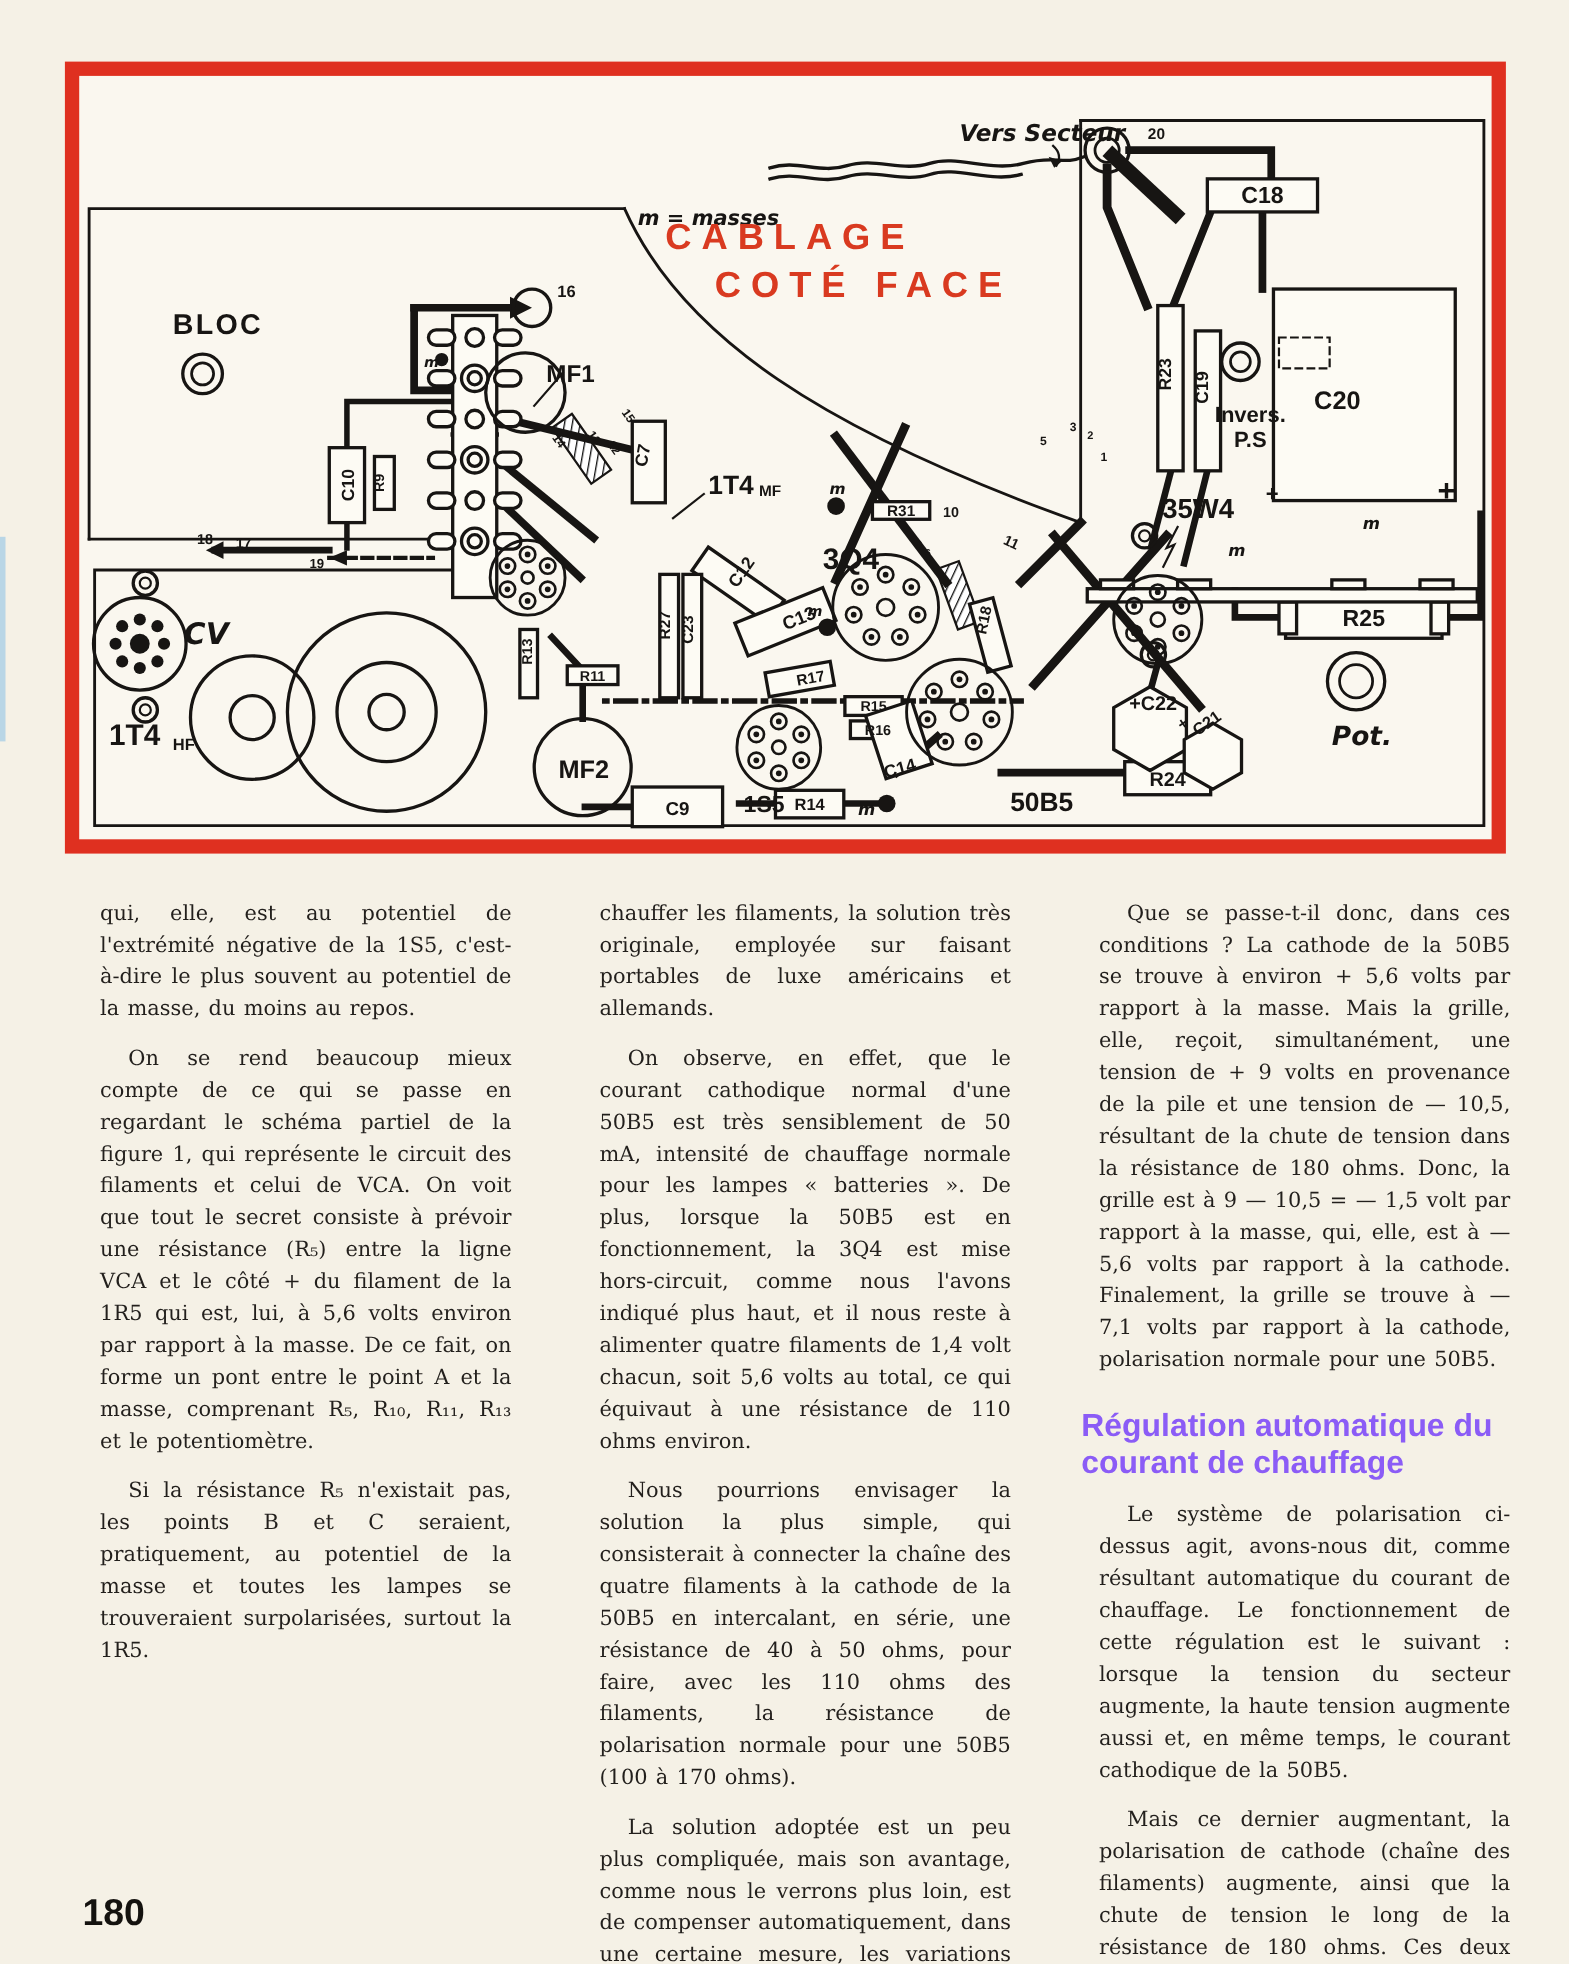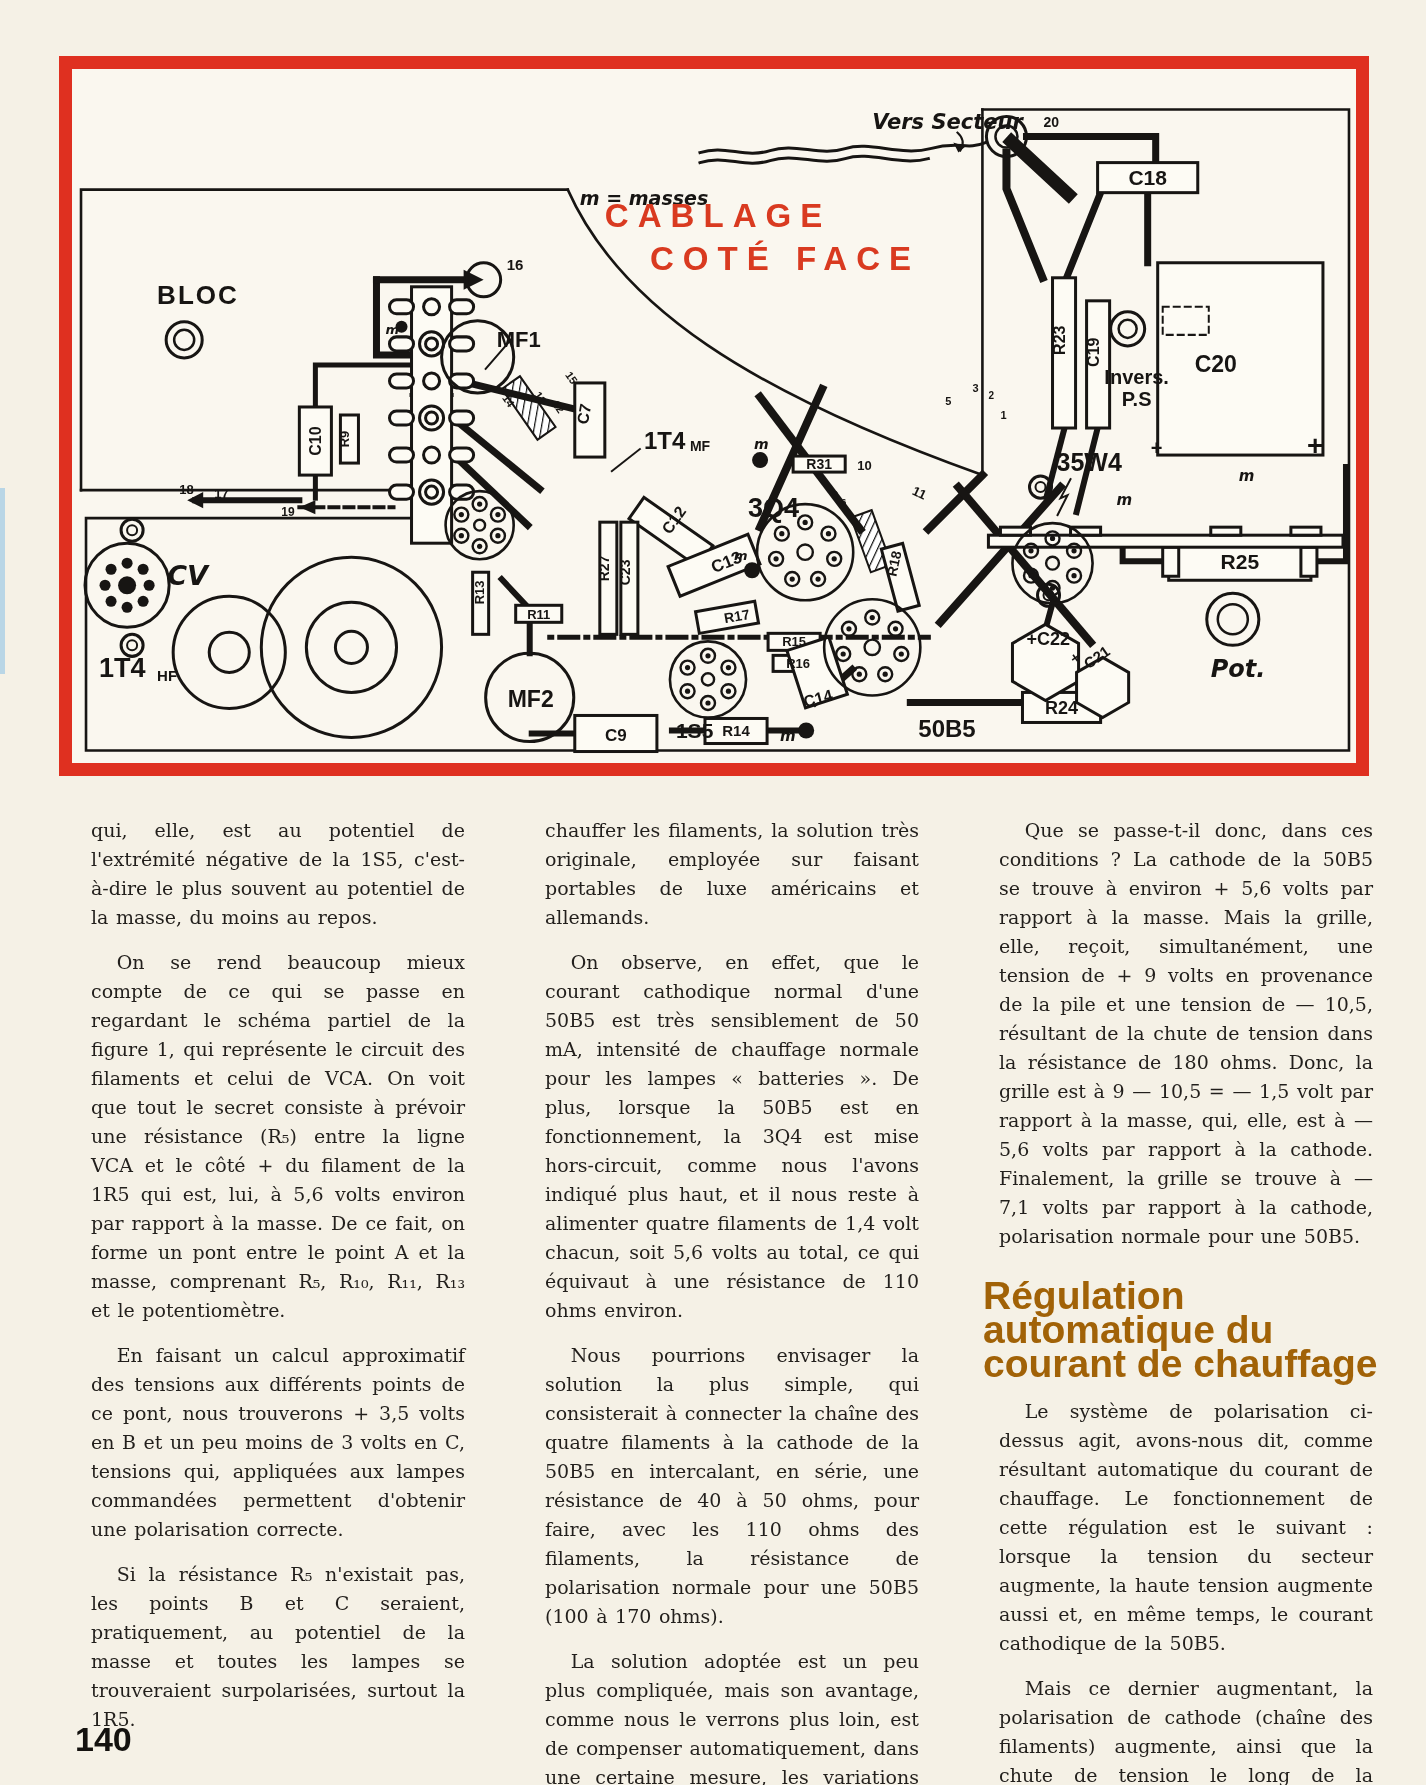--- a/index.html
+++ b/index.html
@@ -21,21 +21,21 @@
     display:flex;gap:48px;color:#221f1c;
   }
   .col{width:406px;}
   .para{
     margin:16px;font-size:19px;line-height:29px;text-align:justify;
     word-spacing:1.5px;
   }
   .para.ind{text-indent:1.35em;}
   .headline{
     font-family:"Liberation Sans", sans-serif;font-weight:bold;
-    font-size:39px;line-height:34px;margin:28px 0 16px 0;color:#a16207;
+    font-size:29px;line-height:34px;margin:28px 0 16px 0;color:#8b5cf6;
   }
   .page-number{
     position:absolute;left:75px;top:1720px;
     font-family:"Liberation Sans", sans-serif;font-weight:bold;font-size:34px;color:#14120f;
   }
 </style>
 </head>
 <body>
 
 <div class="edge-strip"></div>
@@ -375,31 +375,30 @@
           <text x="940" y="362" font-size="11" fill="#171513" class="dlbl">1</text>
         </g>
     </g>
   </svg>
 </div>
 
 <div class="cols">
   <div class="col">
       <p class="para">qui, elle, est au potentiel de l'extrémité négative de la 1S5, c'est-à-dire le plus souvent au potentiel de la masse, du moins au repos.</p>
       <p class="para ind">On se rend beaucoup mieux compte de ce qui se passe en regardant le schéma partiel de la figure 1, qui représente le circuit des filaments et celui de VCA. On voit que tout le secret consiste à prévoir une résistance (R₅) entre la ligne VCA et le côté + du filament de la 1R5 qui est, lui, à 5,6 volts environ par rapport à la masse. De ce fait, on forme un pont entre le point A et la masse, comprenant R₅, R₁₀, R₁₁, R₁₃ et le potentiomètre.</p>
-      <p class="para ind">En faisant un calcul approximatif des tensions aux différents points de ce pont, nous trouverons + 3,5 volts en B et un peu moins de 3 volts en C, tensions qui, appliquées aux lampes commandées permettent d'obtenir une polarisation correcte.</p>
       <p class="para ind">Si la résistance R₅ n'existait pas, les points B et C seraient, pratiquement, au potentiel de la masse et toutes les lampes se trouveraient surpolarisées, surtout la 1R5.</p>
     </div>
   <div class="col">
       <p class="para">chauffer les filaments, la solution très originale, employée sur faisant portables de luxe américains et allemands.</p>
       <p class="para ind">On observe, en effet, que le courant cathodique normal d'une 50B5 est très sensiblement de 50 mA, intensité de chauffage normale pour les lampes « batteries ». De plus, lorsque la 50B5 est en fonctionnement, la 3Q4 est mise hors-circuit, comme nous l'avons indiqué plus haut, et il nous reste à alimenter quatre filaments de 1,4 volt chacun, soit 5,6 volts au total, ce qui équivaut à une résistance de 110 ohms environ.</p>
       <p class="para ind">Nous pourrions envisager la solution la plus simple, qui consisterait à connecter la chaîne des quatre filaments à la cathode de la 50B5 en intercalant, en série, une résistance de 40 à 50 ohms, pour faire, avec les 110 ohms des filaments, la résistance de polarisation normale pour une 50B5 (100 à 170 ohms).</p>
       <p class="para ind">La solution adoptée est un peu plus compliquée, mais son avantage, comme nous le verrons plus loin, est de compenser automatiquement, dans une certaine mesure, les variations de la tension du secteur, qui se répercutent sur le courant cathodique de la 50B5.</p>
       <p class="para ind">Nous avons donc, tout simplement, connecté la cathode de la 50B5 au point commun des filaments 3Q4 - 1R5, mais raméné sa résistance de fuite de grille, dans la position S (secteur), au « plus » de la pile de 9 volts. Par ailleurs, le pôle « moins » de cette pile est connecté, toujours dans la position S du commutateur, au « moins » H.T. réuni à la masse par une résistance de 180 ohms.</p>
     </div>
   <div class="col">
       <p class="para ind">Que se passe-t-il donc, dans ces conditions ? La cathode de la 50B5 se trouve à environ + 5,6 volts par rapport à la masse. Mais la grille, elle, reçoit, simultanément, une tension de + 9 volts en provenance de la pile et une tension de — 10,5, résultant de la chute de tension dans la résistance de 180 ohms. Donc, la grille est à 9 — 10,5 = — 1,5 volt par rapport à la masse, qui, elle, est à — 5,6 volts par rapport à la cathode. Finalement, la grille se trouve à — 7,1 volts par rapport à la cathode, polarisation normale pour une 50B5.</p>
       <h2 class="headline">Régulation automatique du courant de chauffage</h2>
       <p class="para ind">Le système de polarisation ci-dessus agit, avons-nous dit, comme résultant automatique du courant de chauffage. Le fonctionnement de cette régulation est le suivant : lorsque la tension du secteur augmente, la haute tension augmente aussi et, en même temps, le courant cathodique de la 50B5.</p>
       <p class="para ind">Mais ce dernier augmentant, la polarisation de cathode (chaîne des filaments) augmente, ainsi que la chute de tension le long de la résistance de 180 ohms. Ces deux dernières variations agissent dans le même sens : celui de l'augmentation de la polarisation de la 50B5. Le courant cathodique de cette dernière diminue et le courant de chauffage reprend sa valeur normale ou, du moins, ne varie que dans les limites admissibles.</p>
     </div>
 </div>
 
-<div class="page-number">140</div>
+<div class="page-number">180</div>
 
 </body></html>

